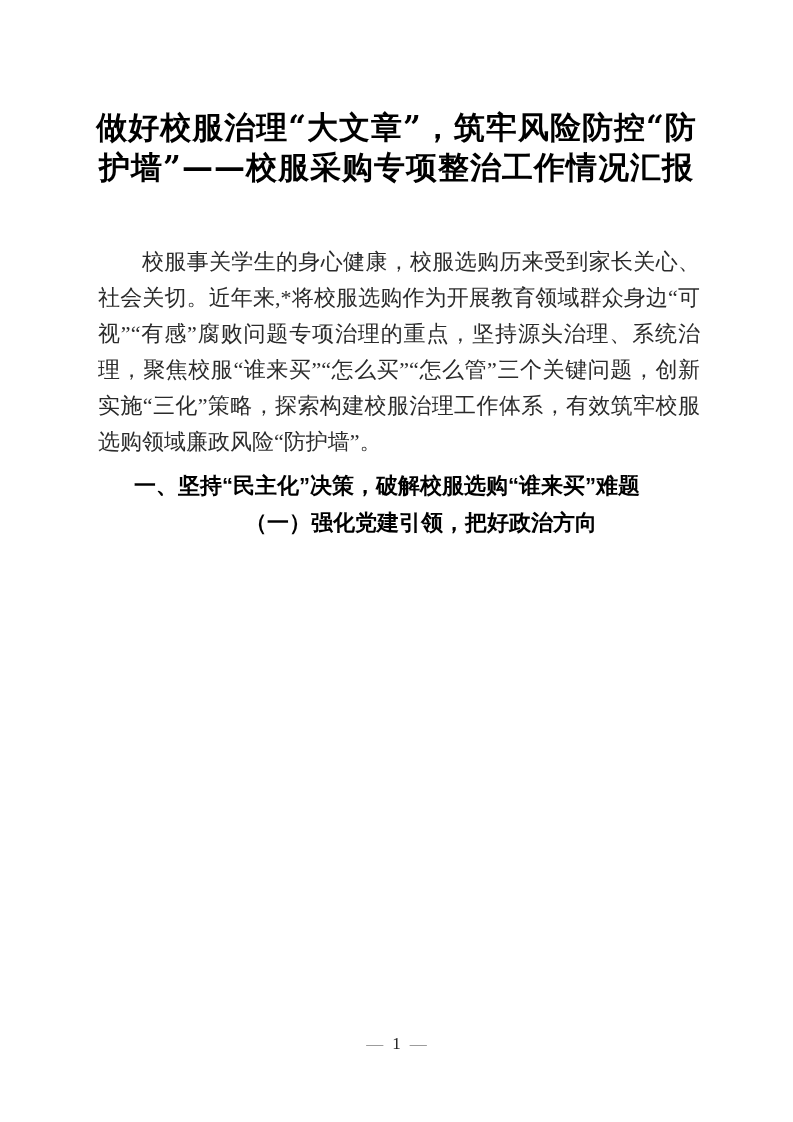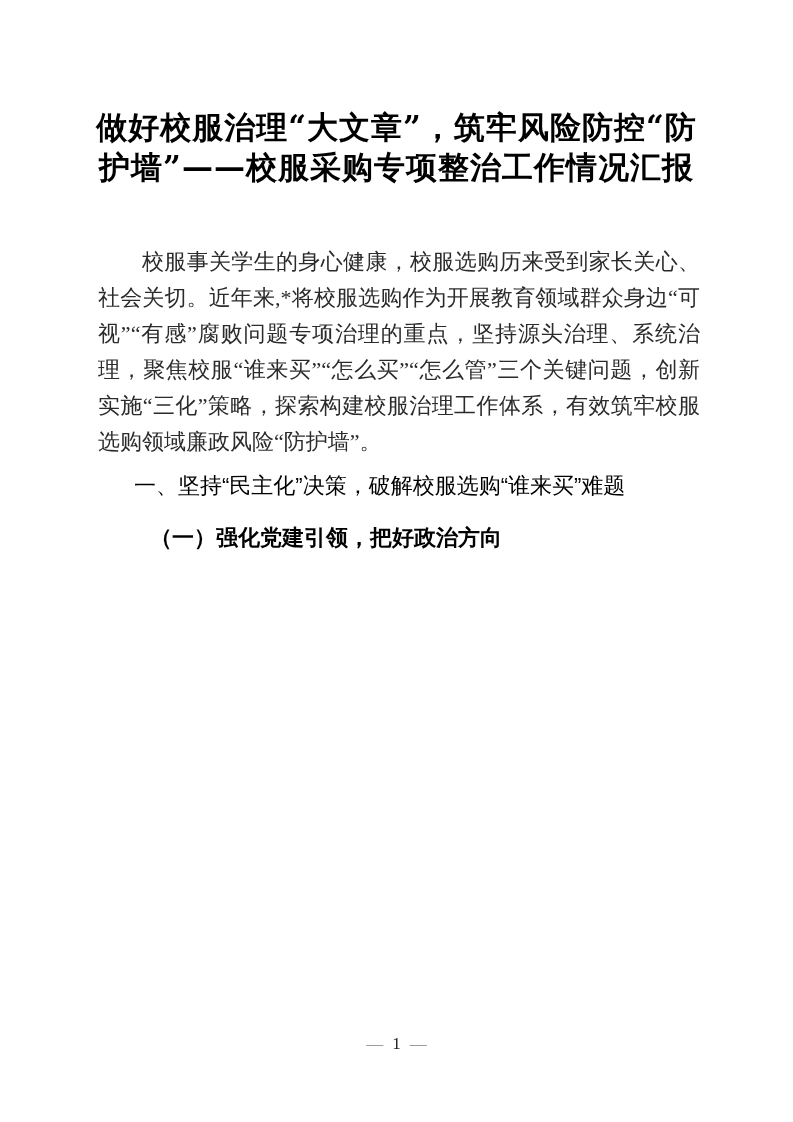--- a/index.html
+++ b/index.html
@@ -36,34 +36,35 @@
     line-height: 36px;
     text-align: justify;
     text-indent: 2em;
     color: #2b2b2b;
     font-weight: 400;
   }
   .section-heading {
     margin: 0;
     font-size: 22px;
     line-height: 36px;
-    font-weight: 400;
+    font-weight: 700;
     text-indent: 2em;
     text-align: justify;
     color: #000;
     font-family: "Liberation Sans", "DejaVu Sans", sans-serif;
   }
   .subsection-heading {
-    margin: 16px;
+    margin: 1px;
     font-size: 22px;
     line-height: 36px;
     font-weight: 700;
     text-indent: 2em;
     color: #000;
     font-family: Liberation Sans, sans-serif;
+    text-align: center;
   }
   .bold-run {
     font-weight: 700;
     color: #000;
   }
   .footer {
     position: absolute;
     left: 0;
     right: 0;
     top: 1032px;

